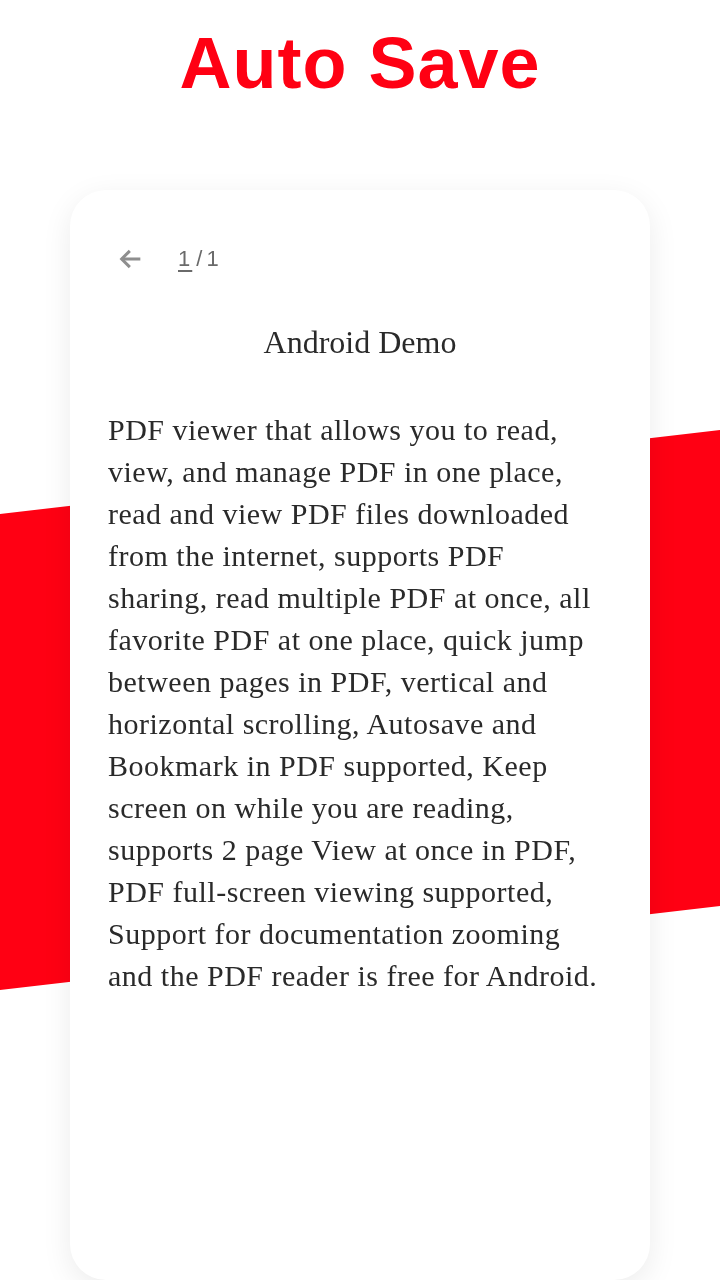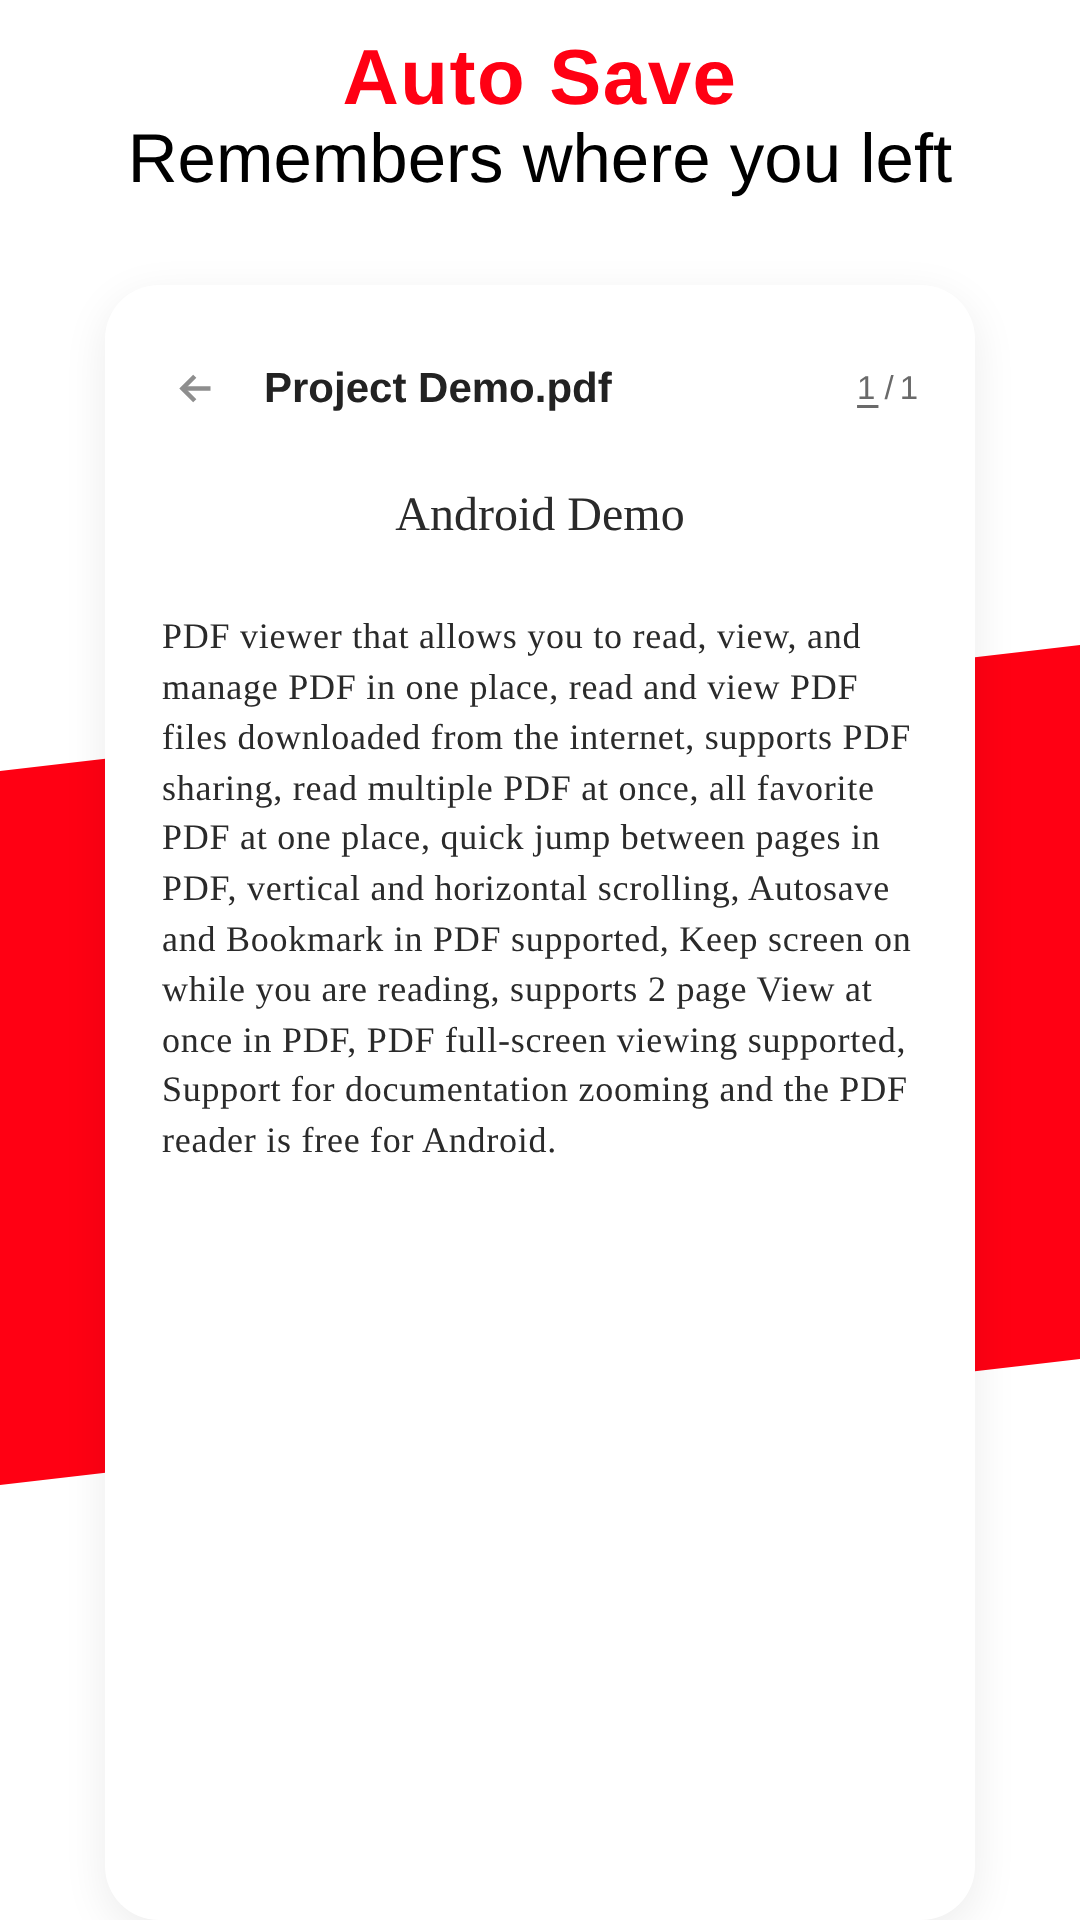--- a/index.html
+++ b/index.html
@@ -3,21 +3,21 @@
   <meta charset="utf-8">
   <style>
     * { margin:0; padding:0; box-sizing:border-box; }
     html,body { width:720px; height:1280px; font-family:"Helvetica Neue",Arial,sans-serif; background:#fff; overflow:hidden; position:relative; }
 
     
     .headline {
       position:absolute; top:22px; left:0; width:720px; text-align:center;
     }
     .headline-red {
-      color:#ff0013; font-weight:800; font-size:52px; letter-spacing:1px;
+      color:#ff0013; font-weight:800; font-size:72px; letter-spacing:1px;
       font-family:"Arial Black","Helvetica Neue",Arial,sans-serif;
     }
     .headline-sub {
       color:#000; font-weight:400; font-size:46px; margin-top:-4px;
     }
 
     
     .red-shape {
       position:absolute; left:0; top:430px; width:720px; height:560px; z-index:0; overflow:visible;
     }
@@ -45,46 +45,44 @@
     .file-title { font-size:28px; font-weight:700; color:#222; flex:1; }
     .page-counter { font-size:22px; color:#6a6a6a; letter-spacing:2px; display:flex; align-items:flex-end; }
     .page-counter .cur { text-decoration:underline; text-underline-offset:4px; display:inline-block; padding:0 2px; }
     .page-counter .sep{ margin:0 2px; }
 
     .doc-title {
       text-align:center; font-size:32px; font-family:"Comic Sans MS","Segoe Print","Bradley Hand",cursive;
       color:#2a2a2a; margin-top:40px; font-weight:400;
     }
     .doc-body {
-      margin-top:48px; font-size:24px; line-height:1.40;
+      margin-top:48px; font-size:30px; line-height:1.40;
       font-family:"Comic Sans MS","Segoe Print","Bradley Hand",cursive;
       color:#2a2a2a; letter-spacing:.5px;
       padding:0 2px;
     }
   </style>
 </head>
 <body>
 
 <div class="red-shape"></div>
 
 <div class="headline">
   <div class="headline-red">Auto Save</div>
-  <div class="headline-sub">Remembers where you left</div>
 </div>
 
 <div class="phone">
 
   <div class="phone-titlebar">
     <div class="back-arrow">
       <svg viewBox="0 0 24 24">
         <line x1="20" y1="12" x2="4" y2="12"></line>
         <polyline points="11 5 4 12 11 19"></polyline>
       </svg>
     </div>
-    <div class="file-title">Project Demo.pdf</div>
     <div class="page-counter">
       <span class="cur">1</span>
       <span class="sep">/</span>
       <span class="total">1</span>
     </div>
   </div>
 
   <div class="doc-title">Android Demo</div>
   <div class="doc-body">PDF viewer that allows you to read, view, and manage PDF in one place, read and view PDF files downloaded from the internet, supports PDF sharing, read multiple PDF at once, all favorite PDF at one place, quick jump between pages in PDF, vertical and horizontal scrolling, Autosave and Bookmark in PDF supported, Keep screen on while you are reading, supports 2 page View at once in PDF, PDF full-screen viewing supported, Support for documentation zooming and the PDF reader is free for Android.</div>
 

